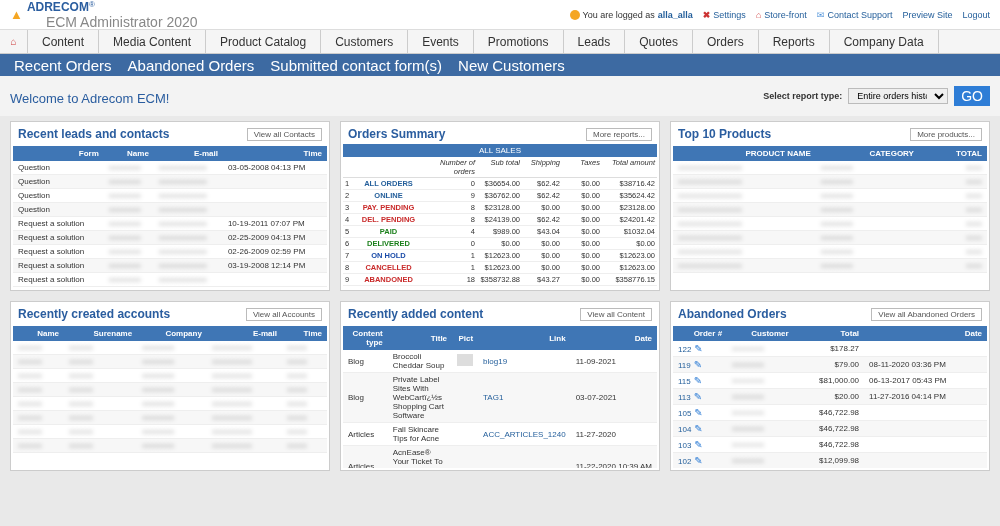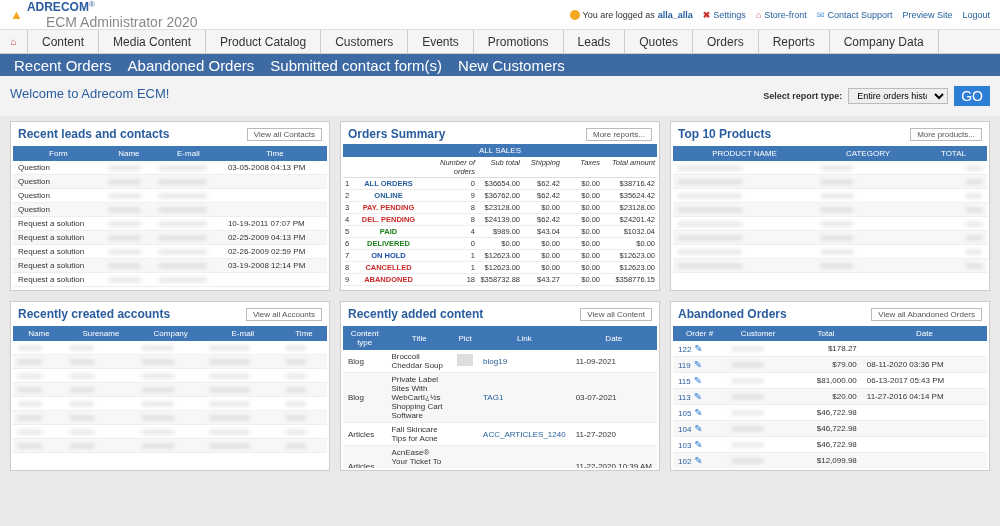--- a/index.html
+++ b/index.html
@@ -15,32 +15,32 @@
 .top-actions span,.top-actions a{display:inline-flex;align-items:center;gap:3px}
 .ico{display:inline-block;width:10px;height:10px}
 .ico-user{background:#f5a623;border-radius:50%}
 .ico-x{color:#c33;font-weight:bold}
 .ico-env{color:#4a90d9}
 .navbar{background:#f5f5f5;border-bottom:1px solid #ccc;display:flex;align-items:center;height:24px}
 .nav-home{width:28px;display:flex;justify-content:center;border-right:1px solid #ccc;height:100%;align-items:center}
 .nav-item{padding:0 14px;font-size:12px;color:#333;border-right:1px solid #ccc;height:100%;display:flex;align-items:center;cursor:pointer}
 .subnav{background:#3d6aa2;height:22px;display:flex;align-items:center;padding:0 14px;gap:16px}
 .subnav a{color:#fff;font-size:15px}
-.welcome-row{display:flex;justify-content:space-between;align-items:flex-start;padding:10px;background:#f3f3f3}
+.welcome-row{display:flex;justify-content:space-between;align-items:flex-end;padding:10px;background:#f3f3f3}
 .welcome{color:#2a5d9f;font-size:13px}
 .report-select{display:flex;align-items:center;gap:6px;font-size:9px}
 .report-select select{font-size:9px;padding:1px 4px;width:100px;border:1px solid #bbb}
 .go-btn{background:#2e7dd6;color:#fff;border:none;padding:2px 7px;font-size:14px;cursor:pointer}
 .dash{padding:5px 10px;display:grid;grid-template-columns:1fr 1fr 1fr;gap:10px}
 .panel{background:#ffffff;border:1px solid #ccc;padding:2px;position:relative;display:flex;flex-direction:column;height:170px}
 .panel-head{display:flex;justify-content:space-between;align-items:center;padding:3px 5px}
 .panel-title{color:#2a5d9f;font-size:12px;font-weight:bold}
 .panel-btn{background:#fff;border:1px solid #bbb;padding:1px 6px;font-size:8px;cursor:pointer;color:#555}
 .tbl{width:100%;border-collapse:collapse;font-size:8px;margin-top:2px}
-.tbl th{background:#3f76b5;color:#fff;padding:3px 5px;text-align:center;font-weight:normal}
+.tbl th{background:#3f76b5;color:#fff;padding:3px 5px;text-align:right;font-weight:bold}
 .tbl td{padding:2px 5px;border-bottom:1px solid #eee;white-space:nowrap;overflow:hidden}
 .tbl tr:nth-child(even) td{background:#f7f7f7}
 .blur{color:transparent;text-shadow:0 0 4px rgba(0,0,0,0.35);user-select:none}
 .scroll{overflow-y:auto;flex:1}
 .scroll::-webkit-scrollbar{width:8px}
 .scroll::-webkit-scrollbar-thumb{background:#ccc}
 .os-subhead{background:#3f76b5;color:#fff;text-align:center;font-size:8px;padding:2px}
 .os-cols{display:grid;grid-template-columns:12px 1fr 55px 45px 40px 40px 55px;font-size:7.5px}
 .os-cols>div{padding:1px 2px;border-bottom:1px solid #eee;text-align:right}
 .os-cols>div:nth-child(2){text-align:center}

